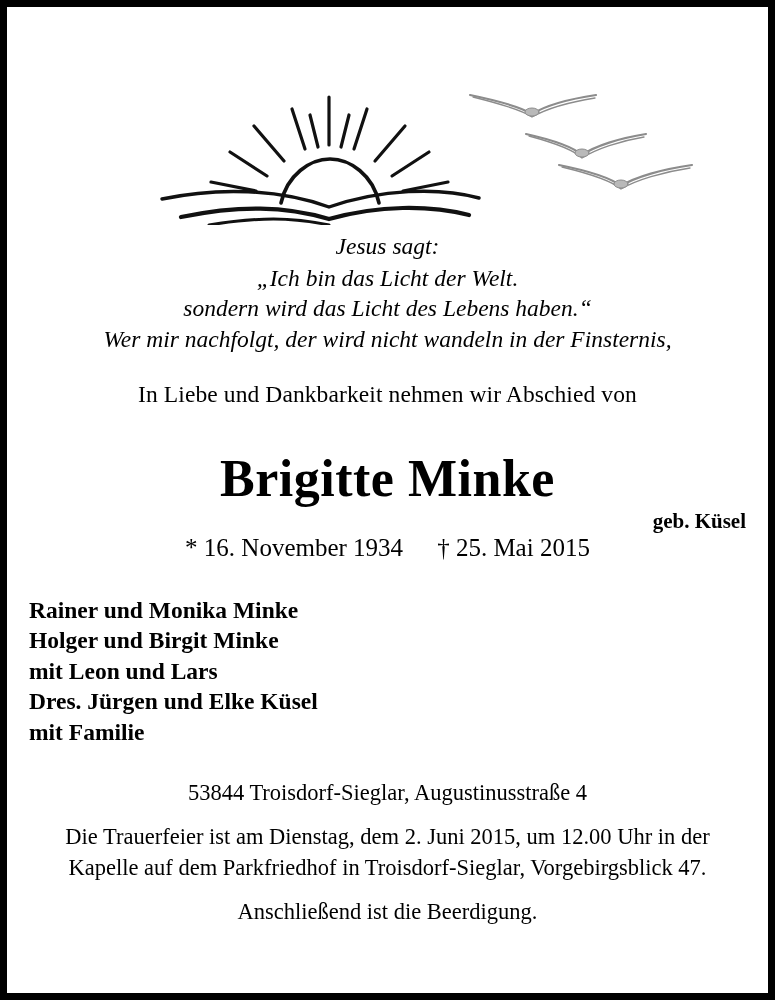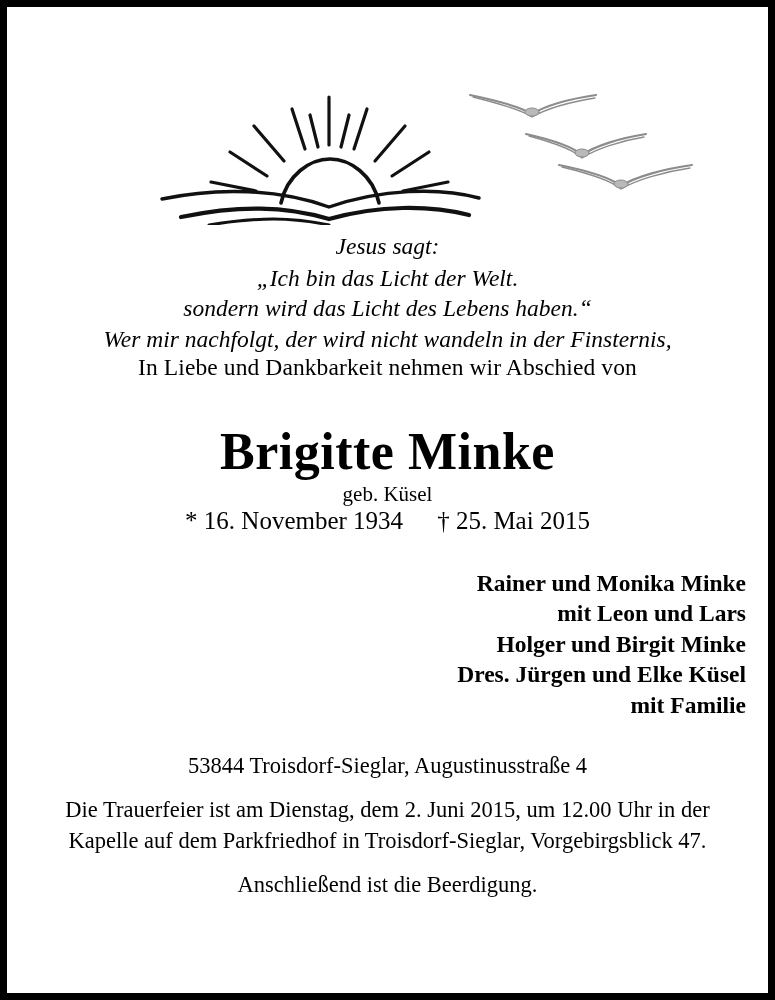--- a/index.html
+++ b/index.html
@@ -48,46 +48,47 @@
     line-height: 1.30;
     margin-top: 6px;
   }
   .verse div {
     white-space: nowrap;
   }
   .verse .v1 { margin-bottom: 1px; }
   .intro {
     text-align: center;
     font-size: 23.5px;
+    margin-top: 27px;
     letter-spacing: 0.1px;
   }
   .name {
     text-align: center;
     font-size: 52px;
     font-weight: bold;
     margin-top: 44px;
     letter-spacing: 0.5px;
     line-height: 1.05;
   }
   .maiden {
-    text-align: center;
+    text-align: right;
     font-size: 21px;
-    font-weight: normal;
+    font-weight: bold;
     margin-top: 2px;
   }
   .dates {
     text-align: center;
     font-size: 25px;
   }
   .dates .gap {
     display: inline-block;
     width: 34px;
   }
   .family {
-    text-align: right;
+    text-align: left;
     font-size: 23.5px;
     font-weight: bold;
     line-height: 1.30;
     margin-top: 33px;
   }
   .details {
     font-size: 22.5px;
     line-height: 1.36;
     margin-top: 30px;
     text-align: center;
@@ -152,22 +153,22 @@
 
     <div class="name">Brigitte Minke</div>
     <div class="maiden">geb. Küsel</div>
 
     <div class="dates">
       <span>* 16. November 1934</span><span class="gap"></span><span>† 25. Mai 2015</span>
     </div>
 
     <div class="family">
       <div>Rainer und Monika Minke</div>
+      <div>Holger und Birgit Minke</div>
       <div>mit Leon und Lars</div>
-      <div>Holger und Birgit Minke</div>
       <div>Dres. Jürgen und Elke Küsel</div>
       <div>mit Familie</div>
     </div>
 
     <div class="details">
       <p>53844 Troisdorf-Sieglar, Augustinusstraße 4</p>
       <p>Die Trauerfeier ist am Dienstag, dem 2. Juni 2015, um 12.00 Uhr in der Kapelle auf dem Parkfriedhof in Troisdorf-Sieglar, Vorgebirgsblick 47.</p>
       <p>Anschließend ist die Beerdigung.</p>
     </div>
 

